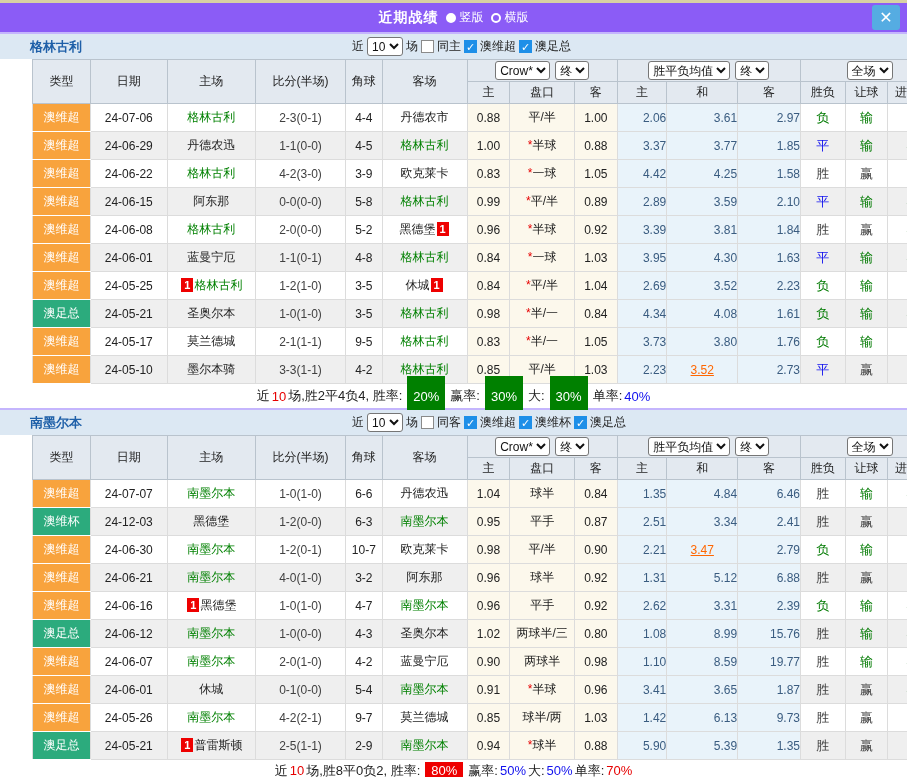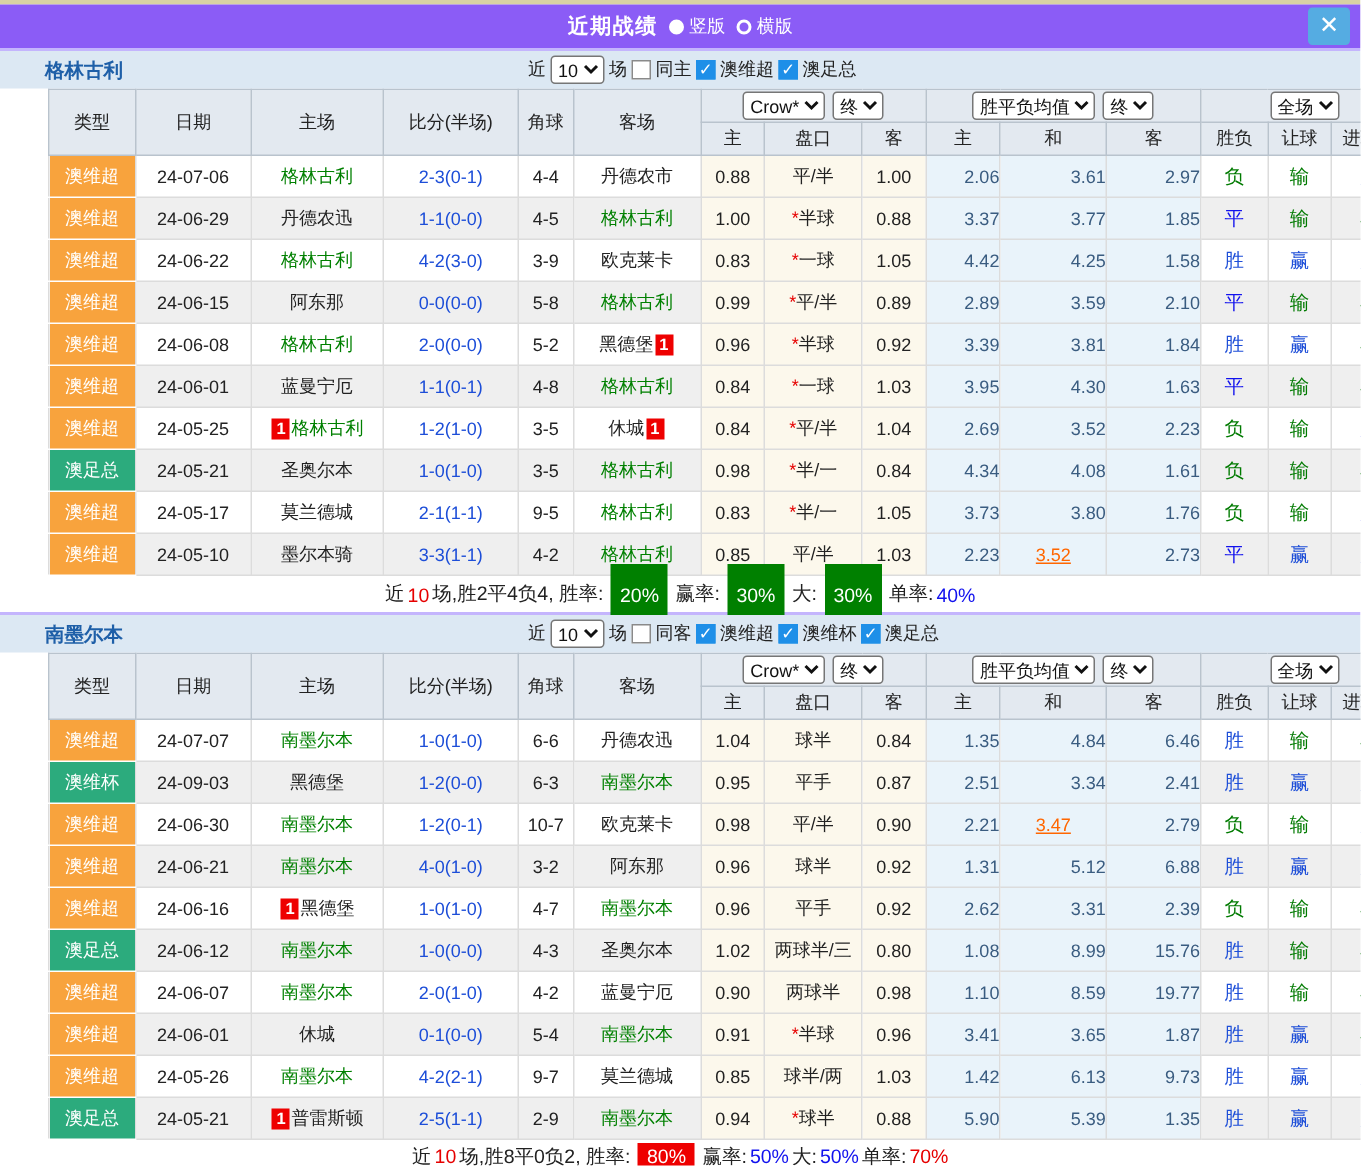--- a/index.html
+++ b/index.html
@@ -27,21 +27,21 @@
   table{border-collapse:collapse;table-layout:fixed;width:907px;font-size:12px;margin-left:32px;}
   thead th{background:#E3E9F0;border:1px solid #B9C3CD;height:21px;text-align:center;color:#222;font-weight:normal;padding:0;}
   thead th .hd-selects{display:flex;align-items:center;justify-content:center;gap:5px;}
   tbody td{border:1px solid #DCDCDC;height:27px;text-align:center;color:#222;padding:0;overflow:hidden;white-space:nowrap;}
   tr.alt td.plain{background:#EFEFEF;}
   td.cream{background:#FCF8EC;}
   td.lblue{background:#E9F3FA;}
   td.type-o{background:#F8A33D;color:#fff;border-color:#fff #DCDCDC;}
   td.type-g{background:#2CAB7D;color:#fff;border-color:#fff #DCDCDC;}
   .grn-team{color:#008000;}
-  .red{color:#1d4ed8;text-align:center;}
+  .red{color:#404040;text-align:center;}
   .blue{color:#1111EE;}
   .green{color:#007A00;}
   .avg{color:#3A5C80;text-align:right;}
   .hl{color:#FF6600;text-decoration:underline;}
   .badge1{background:#EE0000;color:#fff;font-size:11px;padding:0 3px;font-weight:bold;display:inline-block;line-height:14px;margin:0 1px;}
   .star{color:#E60000;}
   .res{font-size:13px;}
   .summary{height:24px;display:flex;align-items:center;justify-content:center;font-size:13px;color:#222;}
   .summary span{margin:0 1px;}
   .summary .red-text{color:#E60000;}
@@ -411,21 +411,21 @@
               <td class="cream">0.84</td>
               <td class="lblue avg">1.35</td>
               <td class="lblue avg">4.84</td>
               <td class="lblue avg">6.46</td>
               <td class="plain res red">胜</td>
               <td class="plain res green">输</td>
               <td class="plain res green">小</td>
             </tr>
             <tr class="alt">
               <td class="type-g">澳维杯</td>
-              <td class="plain">24-09-03</td>
+              <td class="plain">24-12-03</td>
               <td class="plain"><span>黑德堡</span></td>
               <td class="plain red">1-2(0-0)</td>
               <td class="plain">6-3</td>
               <td class="plain"><span class="grn-team">南墨尔本</span></td>
               <td class="cream">0.95</td>
               <td class="cream">平手</td>
               <td class="cream">0.87</td>
               <td class="lblue avg">2.51</td>
               <td class="lblue avg">3.34</td>
               <td class="lblue avg">2.41</td>

